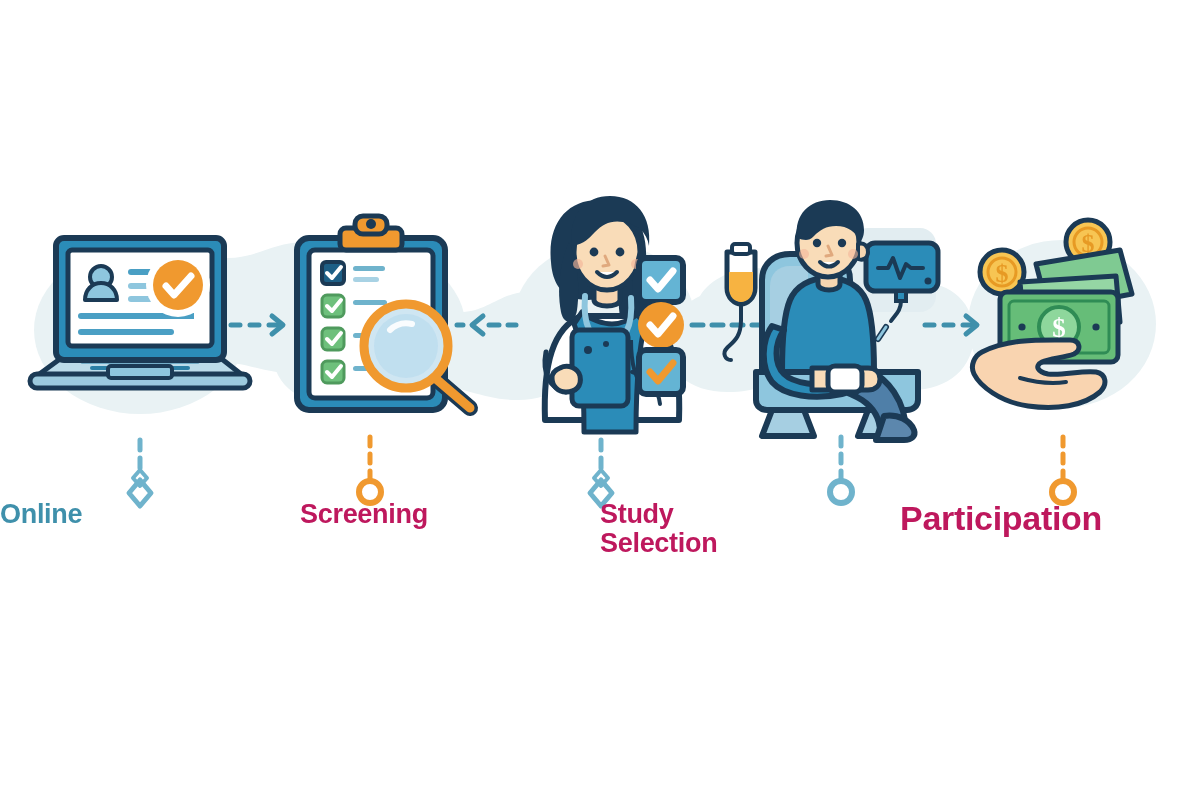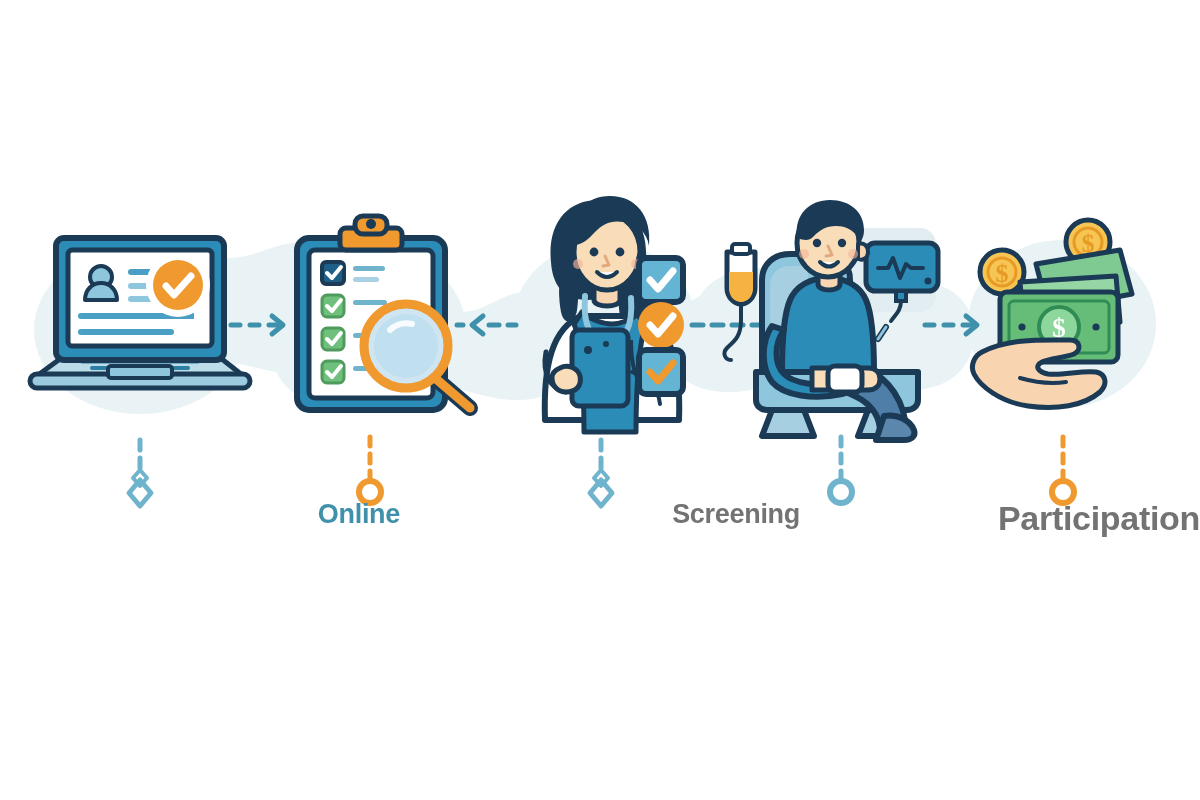--- a/index.html
+++ b/index.html
@@ -41,30 +41,30 @@
     position: relative;
     flex: 1 1 0;
     height: 800px;
     pointer-events: none;
   }
   .step-label {
     position: absolute;
     left: 0;
     right: 0;
     top: 500px;
-    text-align: right;
+    text-align: left;
     line-height: 1.08;
     pointer-events: auto;
   }
   .label-line {
     display: block;
     font-weight: bold;
     font-size: 27px;
     letter-spacing: -0.3px;
-    color: #737373;
+    color: #be185d;
   }
   .label-line.accent {
     color: #3f90ab;
   }
   .label-line.small {
     font-size: 34px;
   }
 </style>
 </head>
 <body>
@@ -338,20 +338,26 @@
         <span class="label-line accent">Online</span>
       </div>
     </div>
 
     <div class="step">
       <div class="step-label">
         <span class="label-line">Screening</span>
       </div>
     </div>
 
+    <div class="step">
+      <div class="step-label">
+        <span class="label-line">Study</span>
+        <span class="label-line">Selection</span>
+      </div>
+    </div>
 
     <div class="step">
       <div class="step-label">
         <span class="label-line small">Participation</span>
       </div>
     </div>
 
 
   </div>
 </div>

